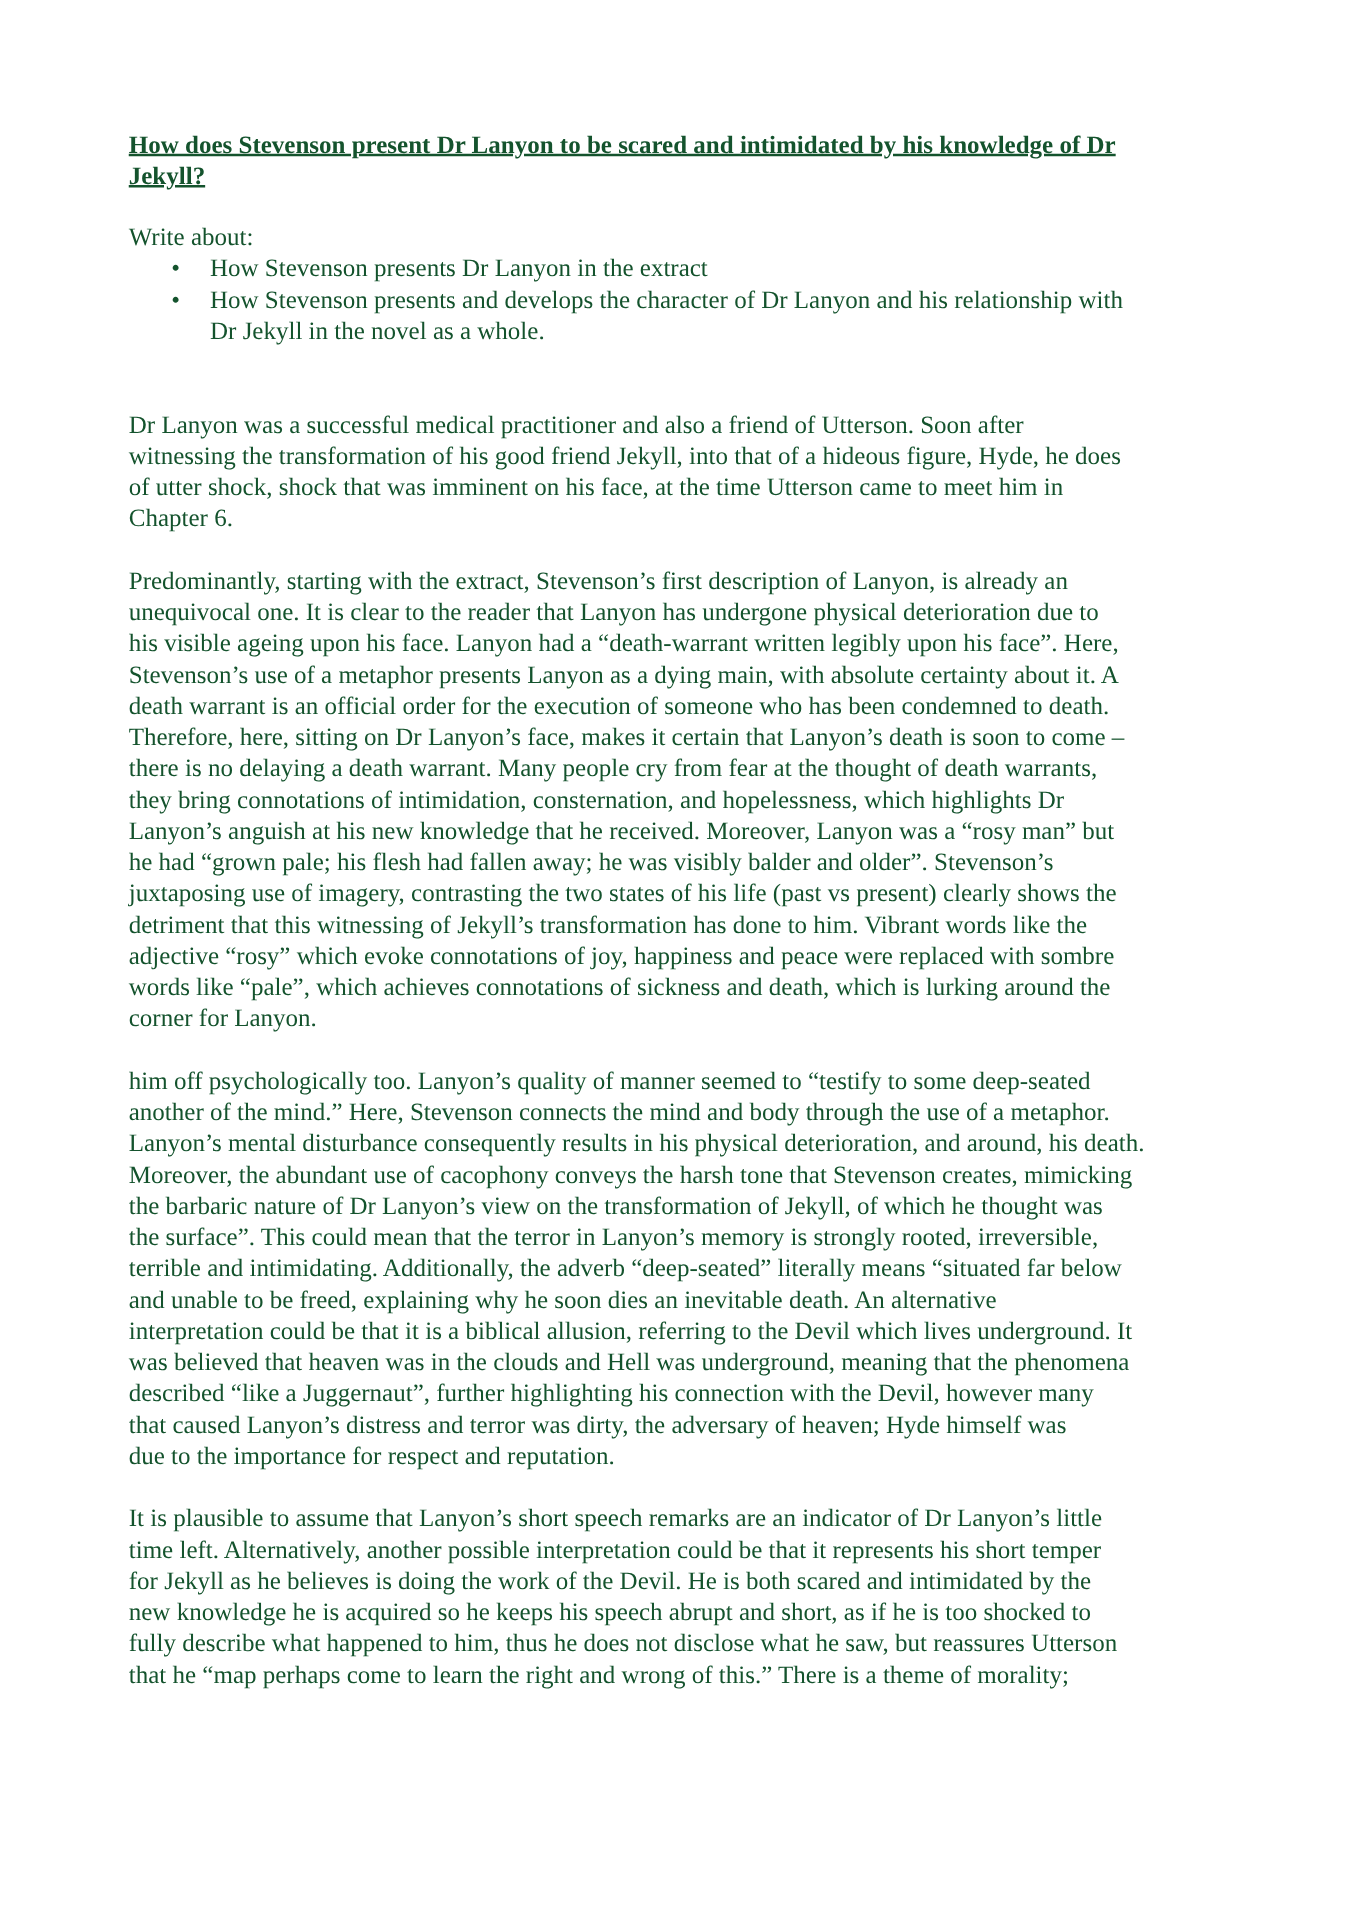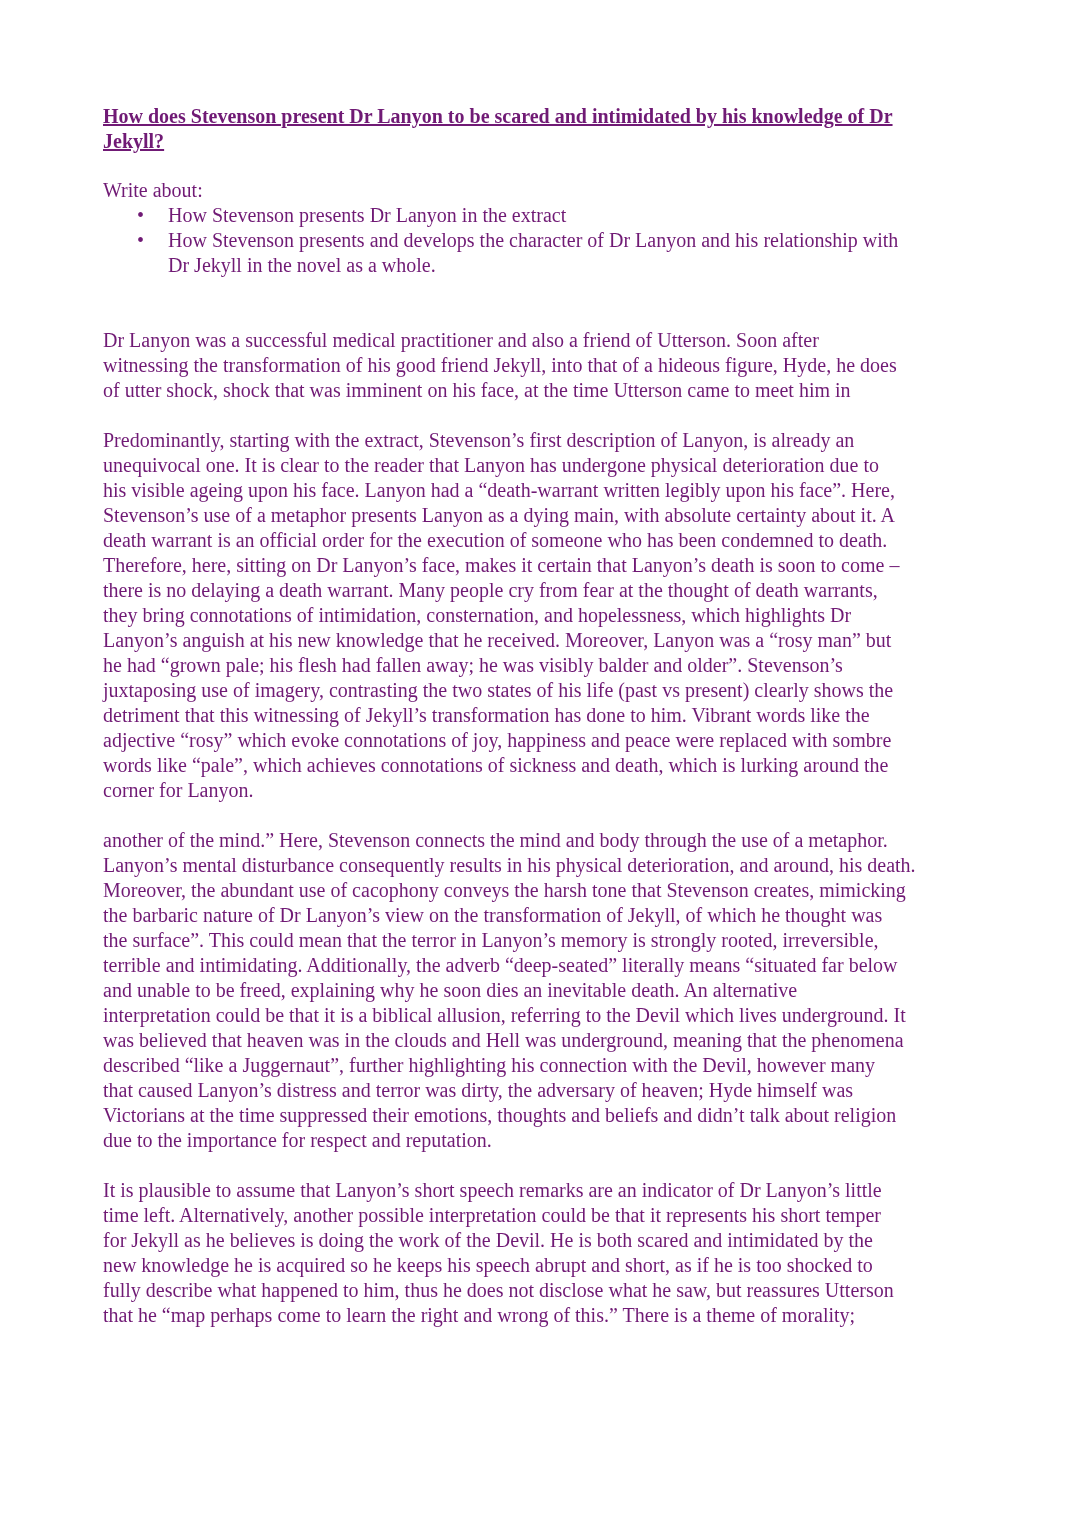--- a/index.html
+++ b/index.html
@@ -1,19 +1,19 @@
 <!DOCTYPE html>
 <html><head>
 <meta charset="utf-8">
 <style>
   html, body { margin: 0; padding: 0; background: #ffffff; }
   body { width: 1080px; height: 1527px; position: relative; overflow: hidden; }
   .page {
     position: absolute; left: 103px; top: 104px; width: 900px;
-    font-family: "Liberation Serif", serif; font-size: 20px; color: #701a75;
+    font-family: "Liberation Serif", serif; font-size: 20px; color: #14532d;
   }
   .line { display: block; white-space: nowrap; line-height: 25px; height: 25px; }
   .title { font-weight: bold; text-decoration: underline; }
   .title .line { line-height: 25px; }
   .gap-title { height: 24px; }
   .bullets { margin: 0; padding: 0; list-style: none; }
   .bullet-item { position: relative; padding-left: 65px; }
   .bullet-dot { position: absolute; left: 34px; top: 0; line-height: 25px; }
   .gap-big { height: 50px; }
   .gap-para { height: 25px; }
@@ -38,20 +38,21 @@
       <span class="line">How Stevenson presents and develops the character of Dr Lanyon and his relationship with</span>
       <span class="line">Dr Jekyll in the novel as a whole.</span>
     </li>
   </ul>
   <div class="gap-big"></div>
   <div id="paragraphs">
       <div>
         <span class="line">Dr Lanyon was a successful medical practitioner and also a friend of Utterson. Soon after</span>
         <span class="line">witnessing the transformation of his good friend Jekyll, into that of a hideous figure, Hyde, he does</span>
         <span class="line">of utter shock, shock that was imminent on his face, at the time Utterson came to meet him in</span>
+        <span class="line">Chapter 6.</span>
       </div>
       <div class="gap-para"></div>
       <div>
         <span class="line">Predominantly, starting with the extract, Stevenson’s first description of Lanyon, is already an</span>
         <span class="line">unequivocal one. It is clear to the reader that Lanyon has undergone physical deterioration due to</span>
         <span class="line">his visible ageing upon his face. Lanyon had a “death-warrant written legibly upon his face”. Here,</span>
         <span class="line">Stevenson’s use of a metaphor presents Lanyon as a dying main, with absolute certainty about it. A</span>
         <span class="line">death warrant is an official order for the execution of someone who has been condemned to death.</span>
         <span class="line">Therefore, here, sitting on Dr Lanyon’s face, makes it certain that Lanyon’s death is soon to come –</span>
         <span class="line">there is no delaying a death warrant. Many people cry from fear at the thought of death warrants,</span>
@@ -59,32 +60,32 @@
         <span class="line">Lanyon’s anguish at his new knowledge that he received. Moreover, Lanyon was a “rosy man” but</span>
         <span class="line">he had “grown pale; his flesh had fallen away; he was visibly balder and older”. Stevenson’s</span>
         <span class="line">juxtaposing use of imagery, contrasting the two states of his life (past vs present) clearly shows the</span>
         <span class="line">detriment that this witnessing of Jekyll’s transformation has done to him. Vibrant words like the</span>
         <span class="line">adjective “rosy” which evoke connotations of joy, happiness and peace were replaced with sombre</span>
         <span class="line">words like “pale”, which achieves connotations of sickness and death, which is lurking around the</span>
         <span class="line">corner for Lanyon.</span>
       </div>
       <div class="gap-para"></div>
       <div>
+        <span class="line">him off psychologically too. Lanyon’s quality of manner seemed to “testify to some deep-seated</span>
         <span class="line">another of the mind.” Here, Stevenson connects the mind and body through the use of a metaphor.</span>
         <span class="line">Lanyon’s mental disturbance consequently results in his physical deterioration, and around, his death.</span>
         <span class="line">Moreover, the abundant use of cacophony conveys the harsh tone that Stevenson creates, mimicking</span>
         <span class="line">the barbaric nature of Dr Lanyon’s view on the transformation of Jekyll, of which he thought was</span>
         <span class="line">the surface”. This could mean that the terror in Lanyon’s memory is strongly rooted, irreversible,</span>
         <span class="line">terrible and intimidating. Additionally, the adverb “deep-seated” literally means “situated far below</span>
         <span class="line">and unable to be freed, explaining why he soon dies an inevitable death. An alternative</span>
         <span class="line">interpretation could be that it is a biblical allusion, referring to the Devil which lives underground. It</span>
         <span class="line">was believed that heaven was in the clouds and Hell was underground, meaning that the phenomena</span>
         <span class="line">described “like a Juggernaut”, further highlighting his connection with the Devil, however many</span>
         <span class="line">that caused Lanyon’s distress and terror was dirty, the adversary of heaven; Hyde himself was</span>
-        <span class="line">Victorians at the time suppressed their emotions, thoughts and beliefs and didn’t talk about religion</span>
         <span class="line">due to the importance for respect and reputation.</span>
       </div>
       <div class="gap-para"></div>
       <div>
         <span class="line">It is plausible to assume that Lanyon’s short speech remarks are an indicator of Dr Lanyon’s little</span>
         <span class="line">time left. Alternatively, another possible interpretation could be that it represents his short temper</span>
         <span class="line">for Jekyll as he believes is doing the work of the Devil. He is both scared and intimidated by the</span>
         <span class="line">new knowledge he is acquired so he keeps his speech abrupt and short, as if he is too shocked to</span>
         <span class="line">fully describe what happened to him, thus he does not disclose what he saw, but reassures Utterson</span>
         <span class="line">that he “map perhaps come to learn the right and wrong of this.” There is a theme of morality;</span>

